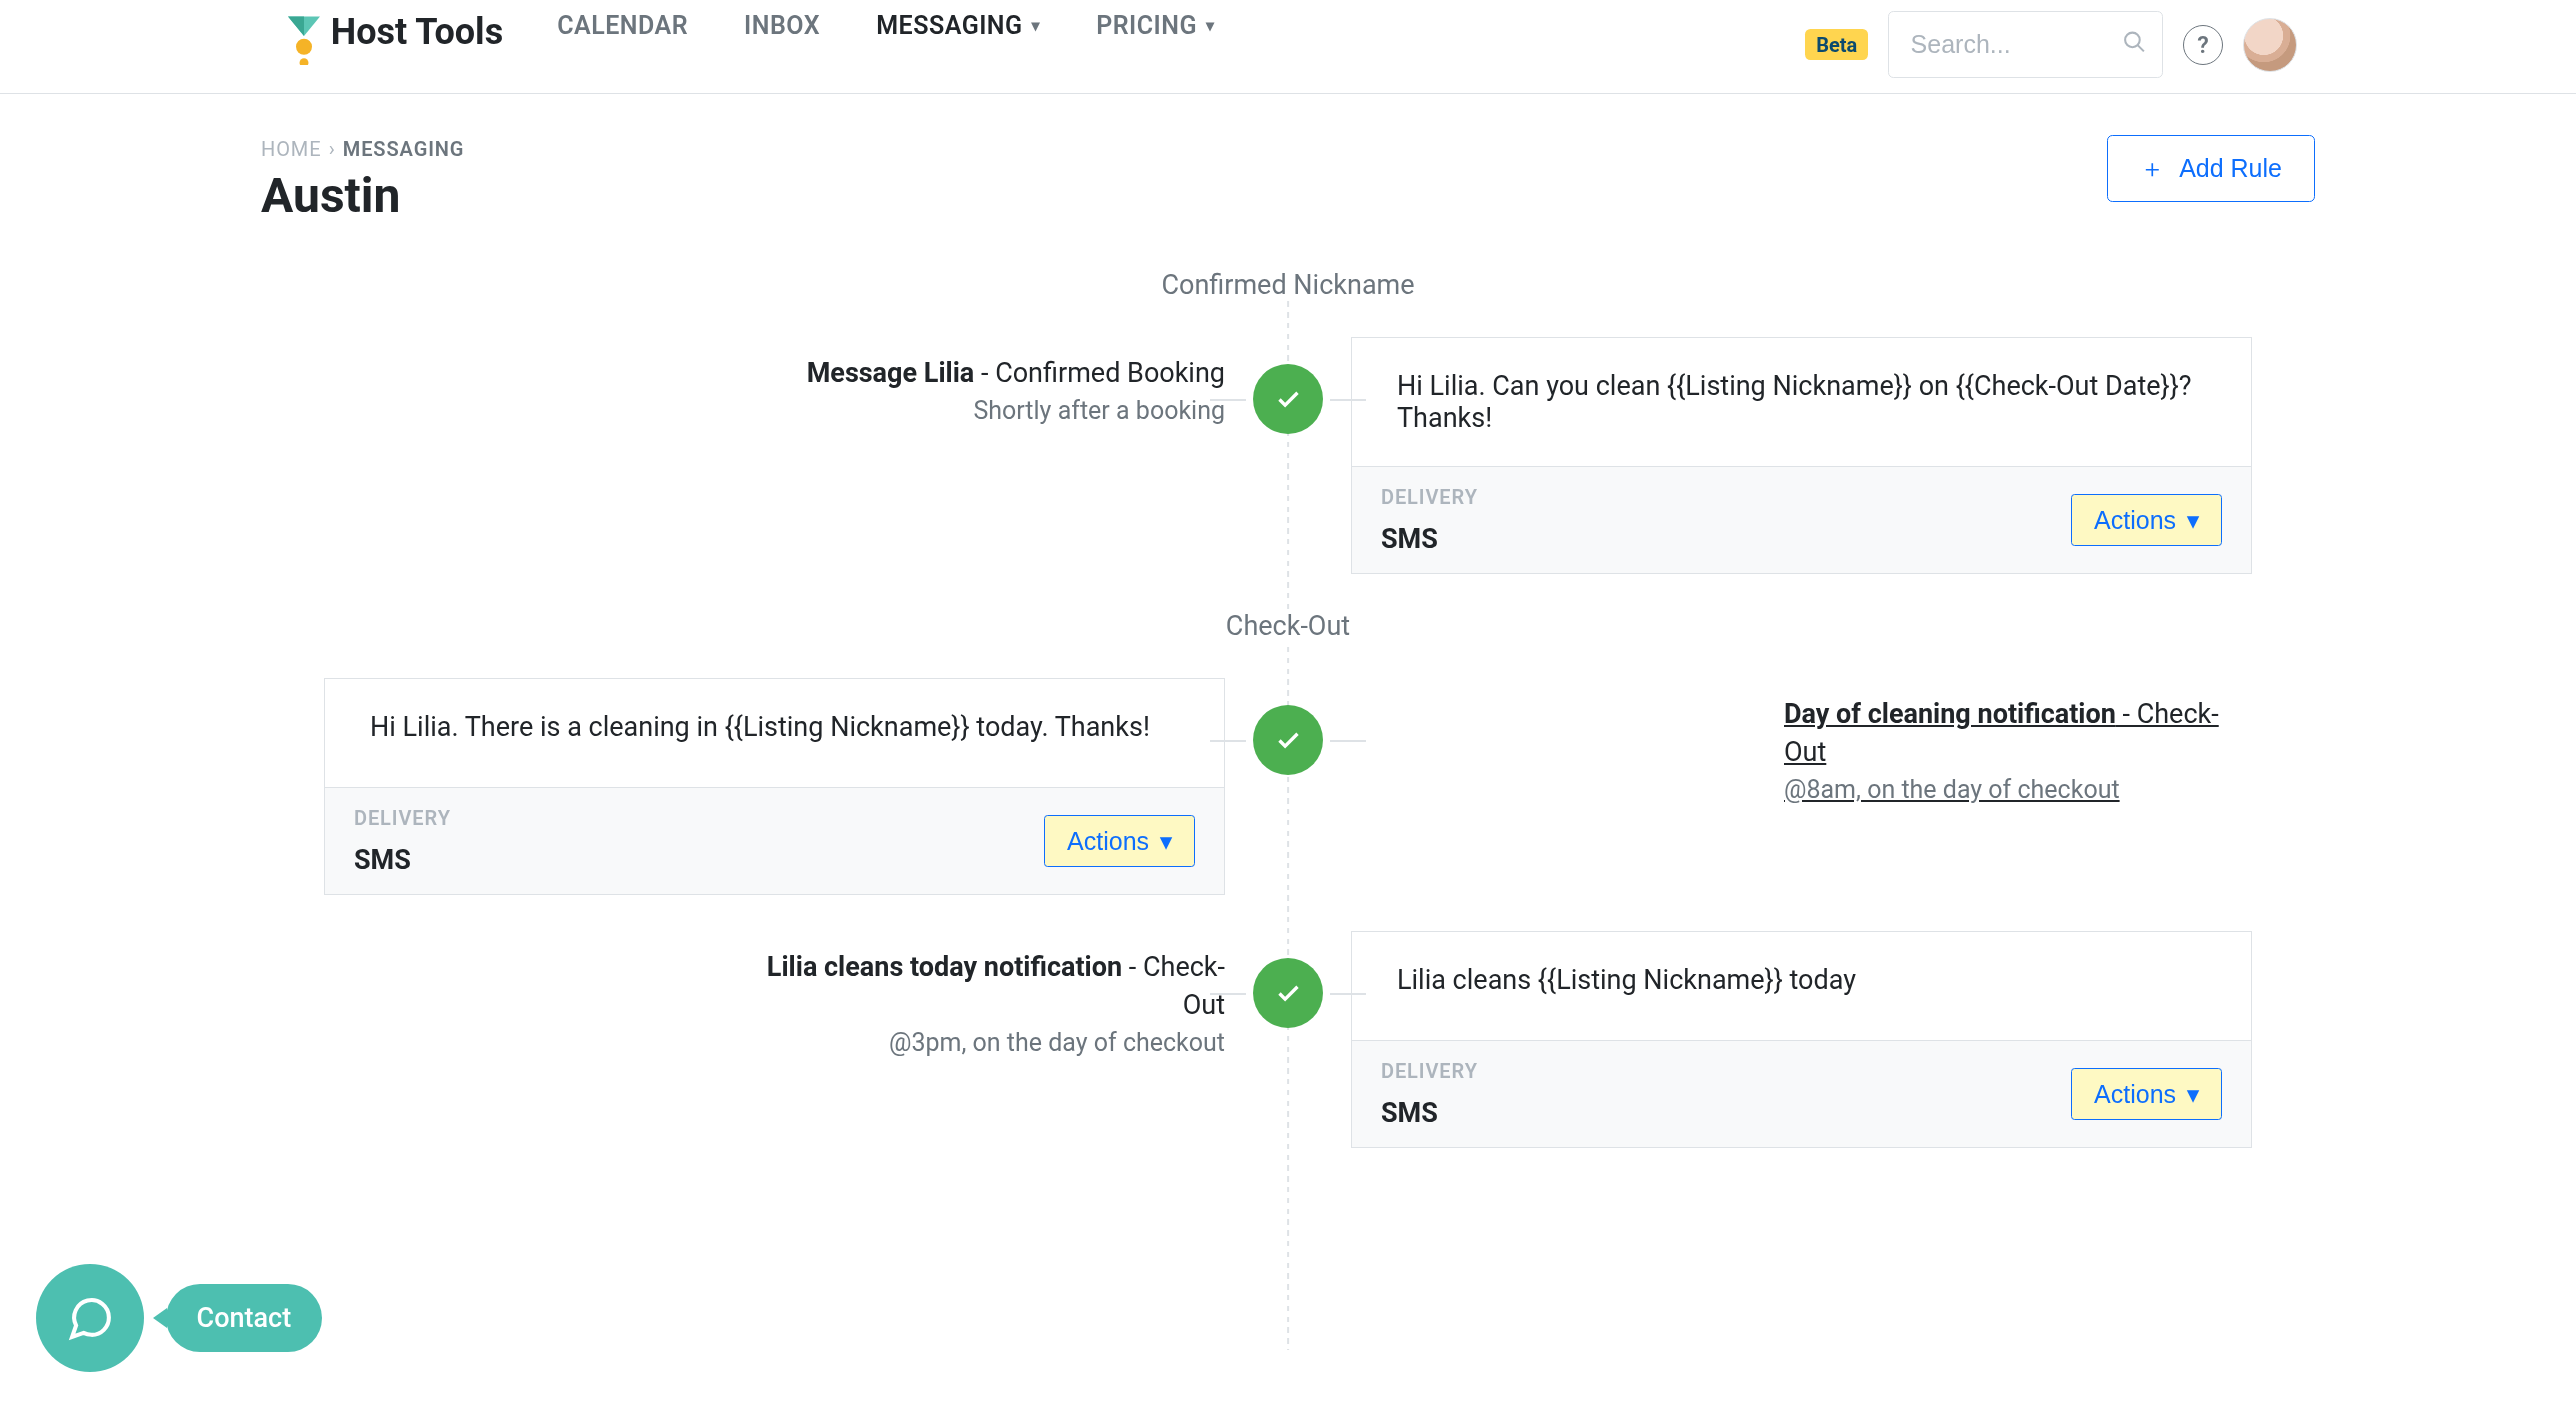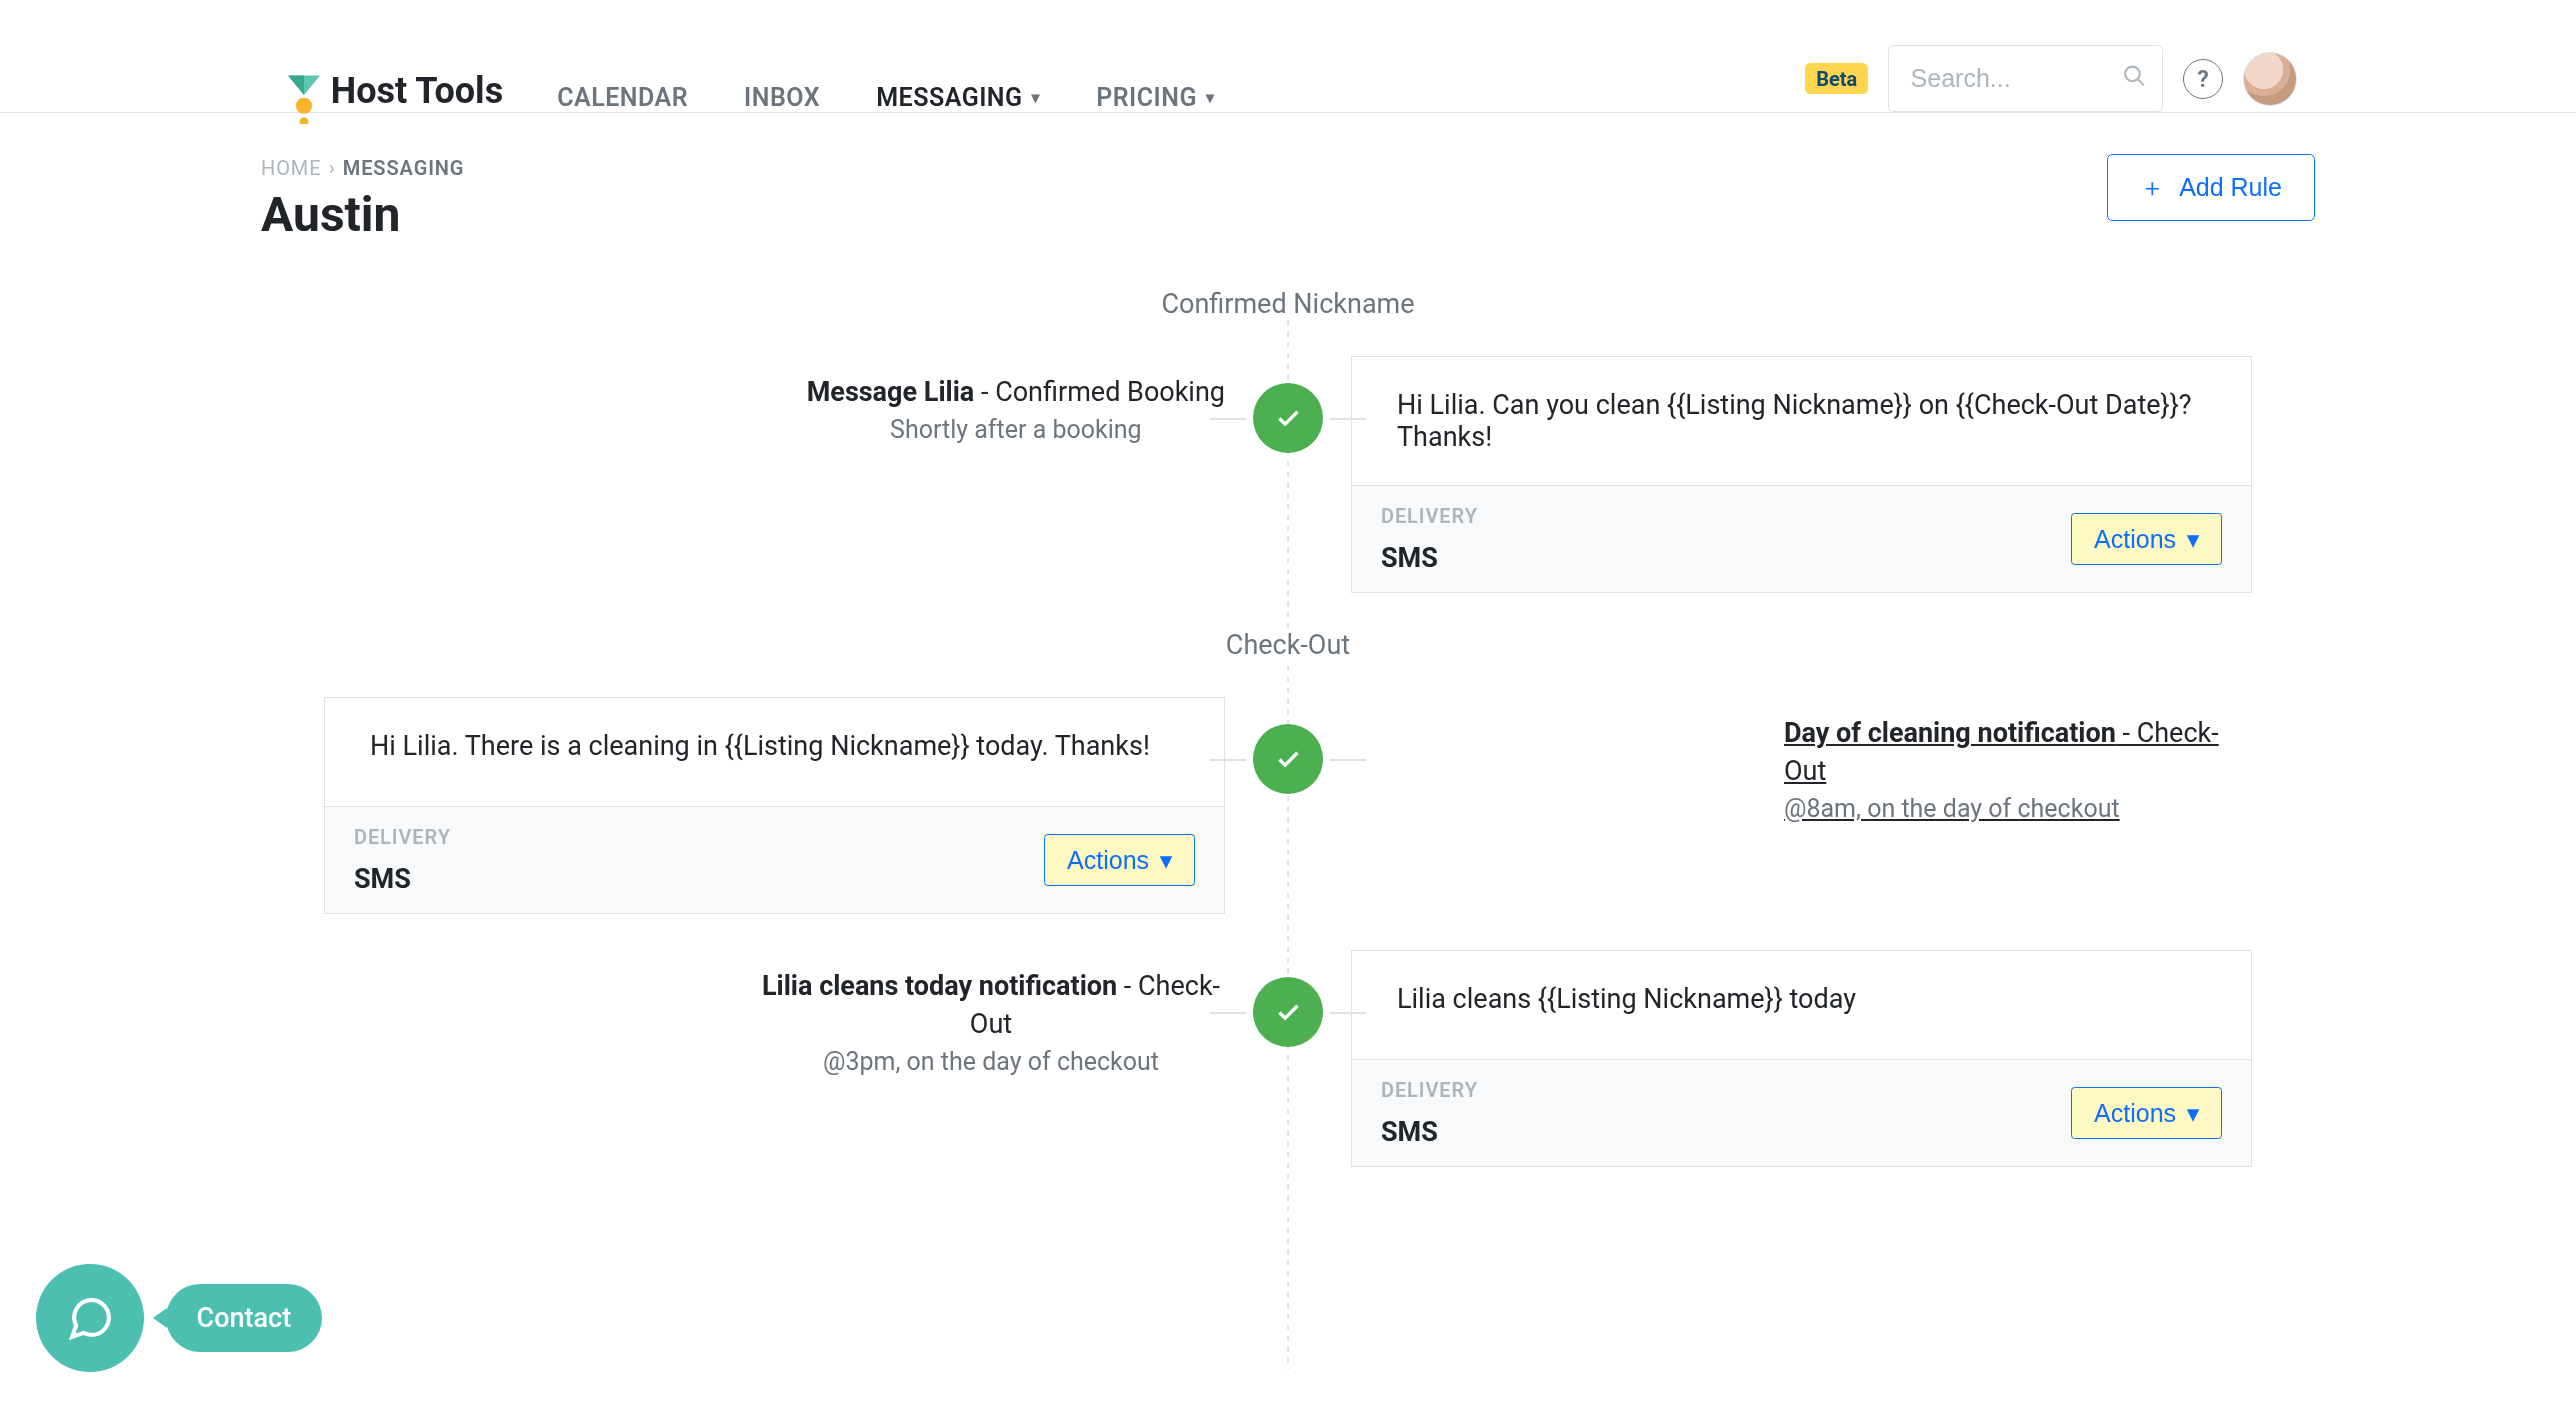--- a/index.html
+++ b/index.html
@@ -25,25 +25,25 @@
   }
   
   .page {
     width: 2576px;
     min-height: 1410px;
     position: relative;
   }
 
   
   .topnav {
-    height: 113px;
+    height: 94px;
     border-bottom: 0.9px solid var(--border);
     display: flex;
-    align-items: flex-end;
-    padding: 0 279px 0 288px;
+    align-items: flex-start;
+    padding: 11px 279px 0 288px;
   }
   .brand {
     display: flex;
     align-items: center;
     gap: 10.8px;
     margin-right: 54px;
   }
   .brand-mark {
     width: 32px;
     height: 32px;
@@ -243,21 +243,21 @@
     height: 1.8px;
     background: var(--border);
   }
   .node::before { right: 100%; margin-right: 7.2px; }
   .node::after  { left: 100%;  margin-left: 7.2px; }
 
   .meta-block {
     max-width: 468px;
     padding-top: 18px;
   }
-  .meta-block.right-align { text-align: center; }
+  .meta-block.right-align { text-align: right; }
   .meta-block.left-align  { text-align: left; text-decoration: underline; }
   .meta-title { font-size: 27px; color: var(--text-dark); line-height: 1.4; }
   .meta-title .strong { font-weight: 700; }
   .meta-sub { font-size: 25px; color: var(--text-gray); margin-top: 3.6px; }
 
   .card {
     width: 937px;
     border: 0.9px solid var(--border);
     background: #fff;
   }

